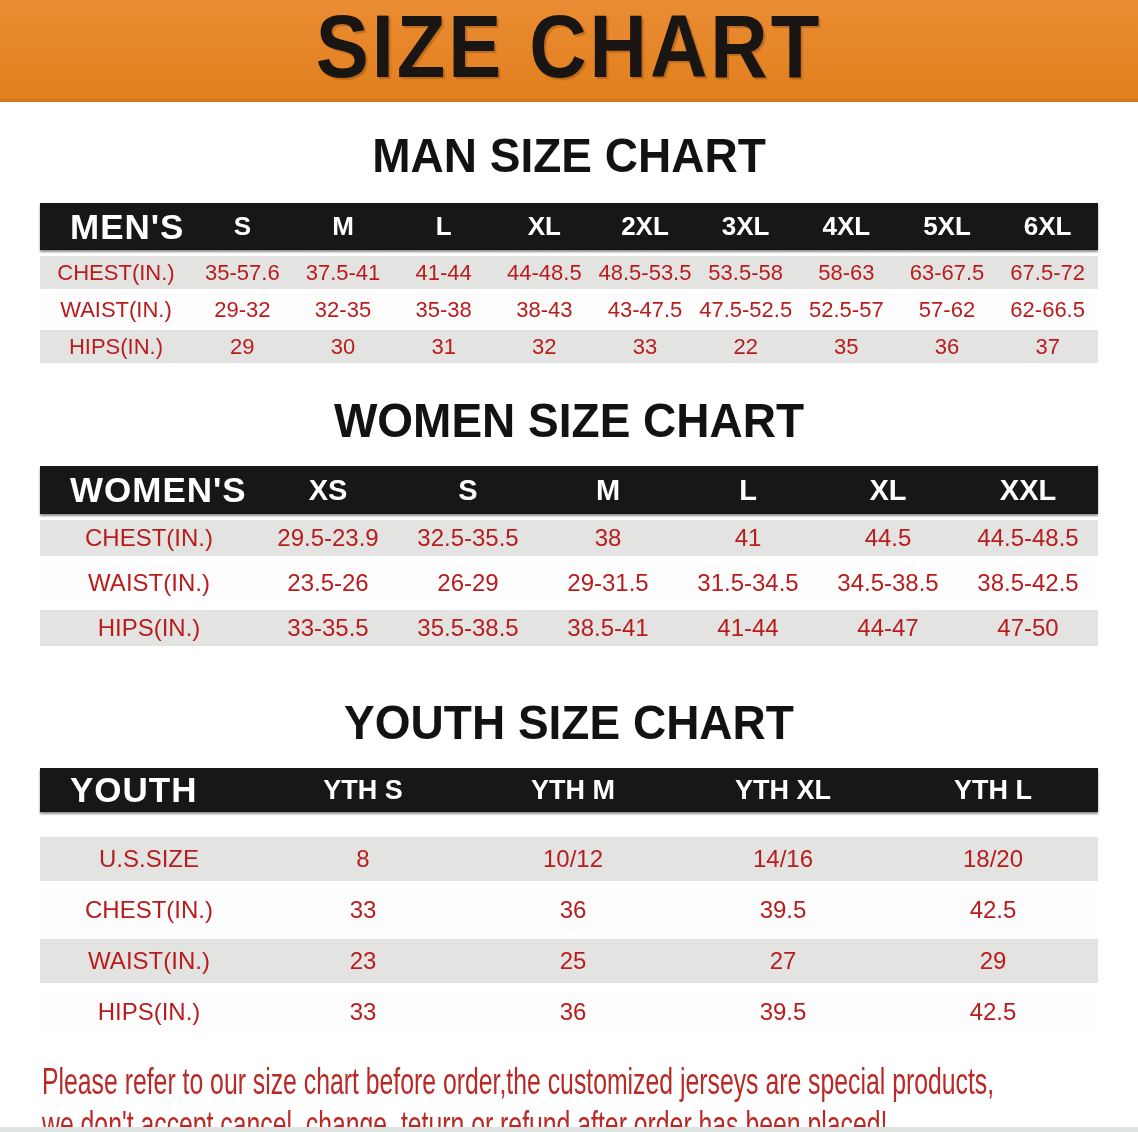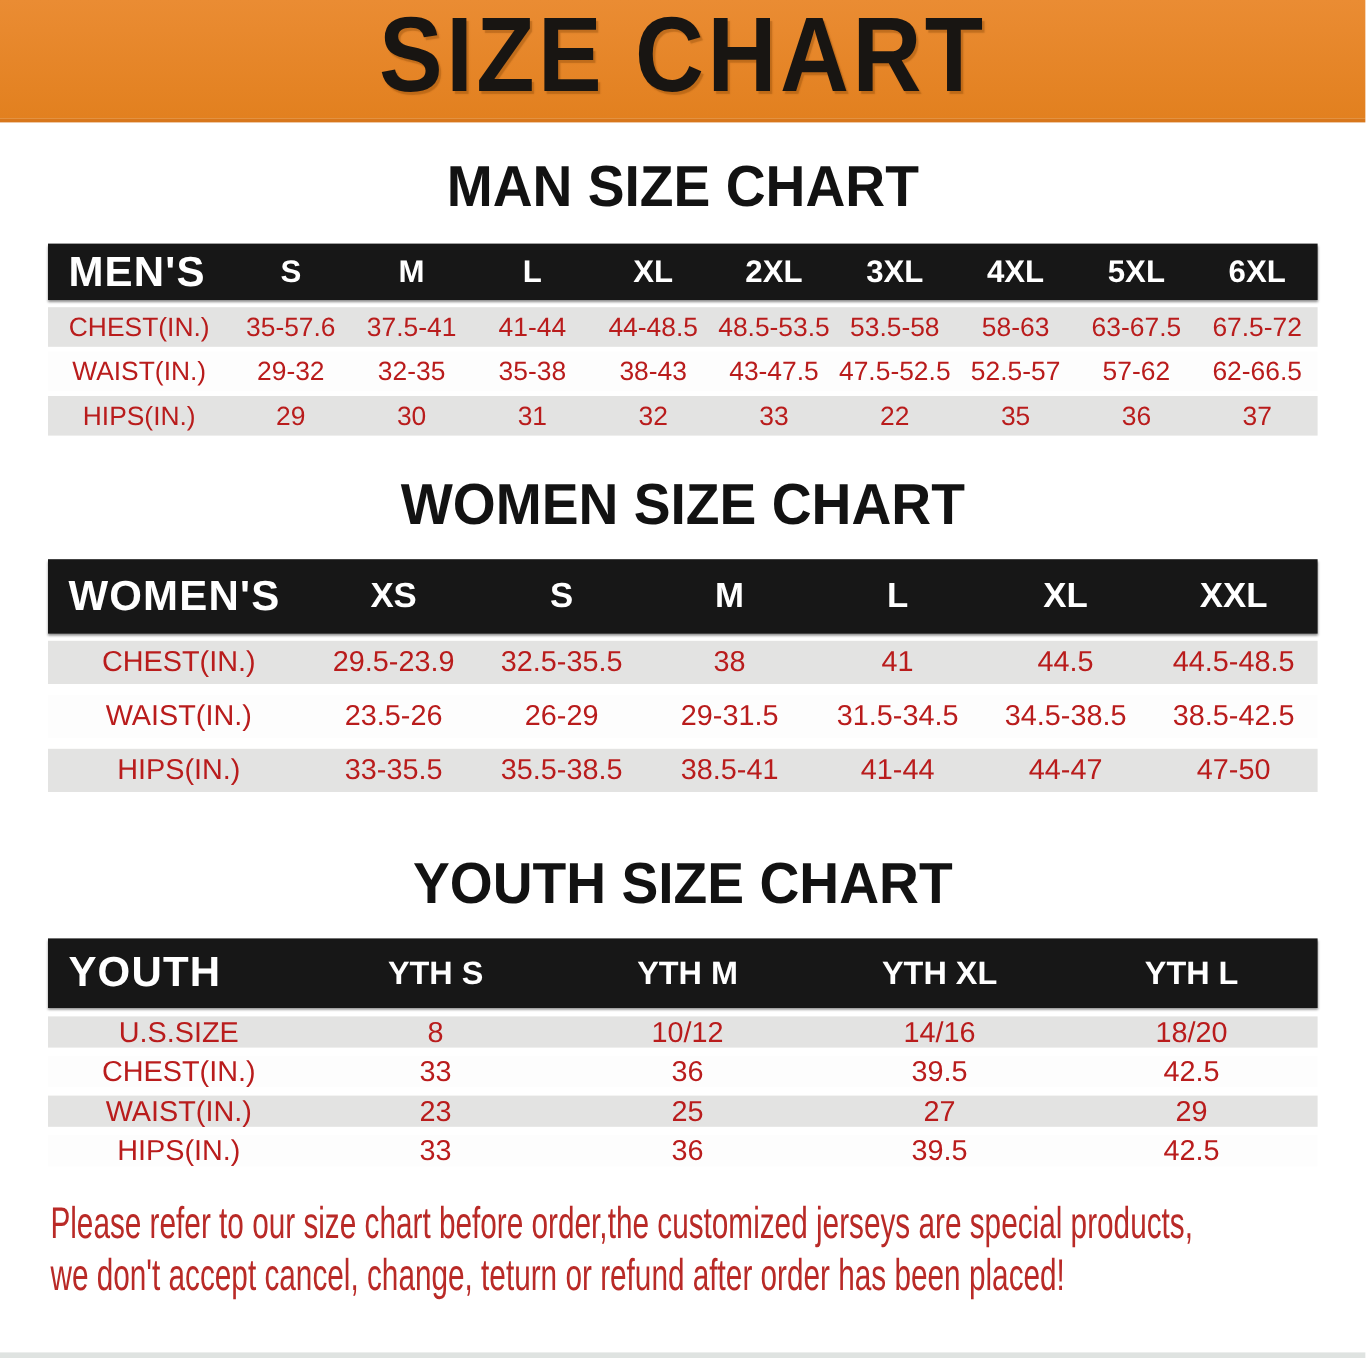--- a/index.html
+++ b/index.html
@@ -56,44 +56,44 @@
   .s-men   .trow { grid-template-columns: 152px repeat(9, 1fr); }
   .s-women .trow { grid-template-columns: 218px repeat(6, 1fr); }
   .s-youth .trow { grid-template-columns: 218px repeat(4, 1fr); }
 
   .trow.head {
     background: #171717;
     color: #ffffff;
     box-shadow: 0 2px 2px rgba(0,0,0,0.45);
   }
   .s-men   .trow.head { height: 47px; margin-bottom: 6px; }
-  .s-women .trow.head { height: 62px; margin-bottom: 6px; }
-  .s-youth .trow.head { height: 58px; margin-bottom: 7px; }
+  .s-women .trow.head { height: 48px; margin-bottom: 6px; }
+  .s-youth .trow.head { height: 44px; margin-bottom: 25px; }
 
   .head .label-cell {
     font-weight: 800;
     text-align: left;
-    padding-left: 17px;
+    padding-left: 30px;
     letter-spacing: 1px;
     white-space: nowrap;
   }
   .s-men   .head .label-cell { font-size: 35px; }
   .s-women .head .label-cell { font-size: 35px; }
   .s-youth .head .label-cell { font-size: 35px; }
 
   .head .size-cell { font-weight: 700; text-align: center; }
   .s-men   .head .size-cell { font-size: 26px; }
   .s-women .head .size-cell { font-size: 29px; }
   .s-youth .head .size-cell { font-size: 27px; }
 
   .trow.data { color: #b91c1c; }
   .trow.data .label-cell, .trow.data .size-cell { text-align: center; white-space: nowrap; }
   .s-men   .trow.data { height: 33px; margin-bottom: 4px; font-size: 22px; }
   .s-women .trow.data { height: 36px; margin-bottom: 9px; font-size: 24px; }
-  .s-youth .trow.data { height: 26px; margin-bottom: 7px; font-size: 24px; }
+  .s-youth .trow.data { height: 44px; margin-bottom: 7px; font-size: 24px; }
   .trow.data.odd  { background: #e3e3e2; }
   .trow.data.even { background: #fdfdfd; }
 
   
   .disclaimer {
     margin-top: 26px;
     padding-left: 42px;
     color: #b92a27;
   }
   .disclaimer p {

